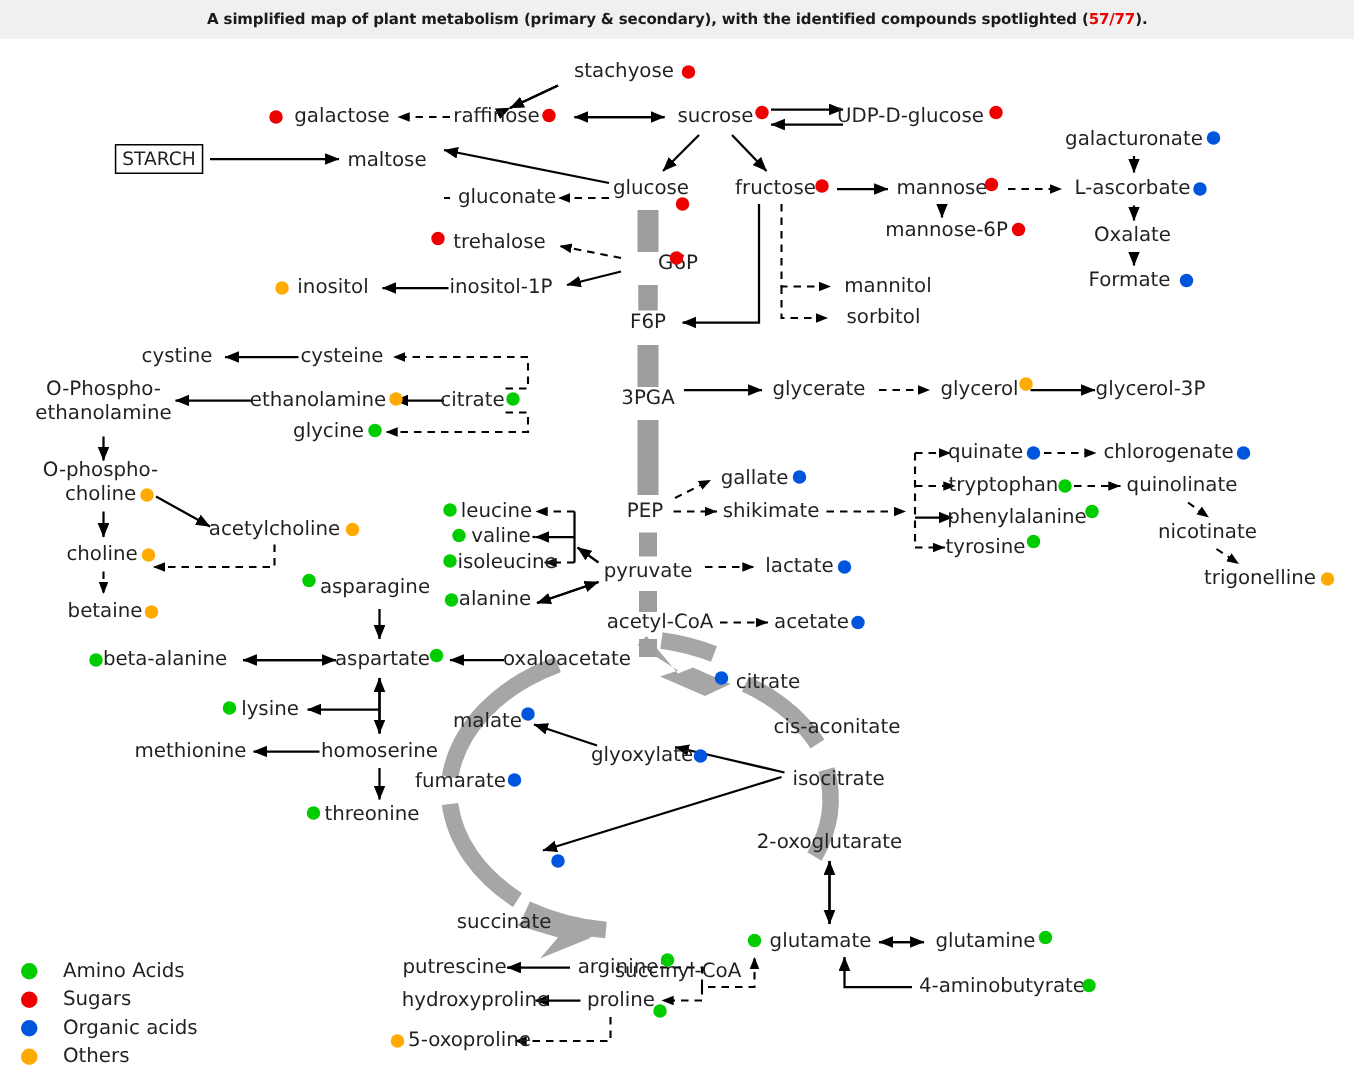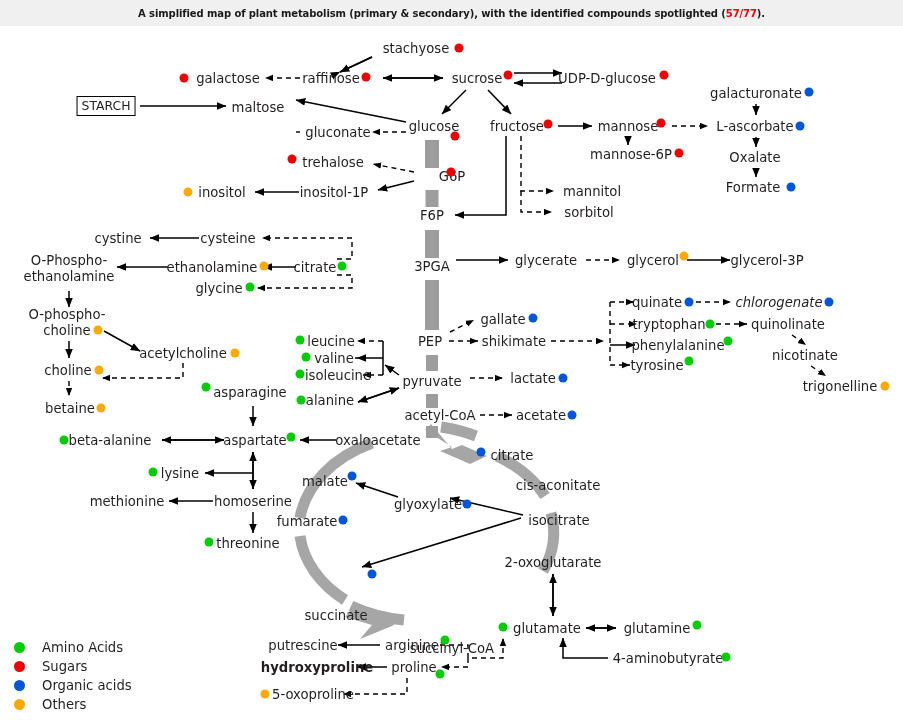--- a/index.html
+++ b/index.html
@@ -340,21 +340,21 @@
           <div>ethanolamine</div>
         </div>
         <div class="node" style="left: 212px; top: 241px;">ethanolamine</div>
         <div class="node" style="left: 315px; top: 241px;">citrate</div>
         <div class="node" style="left: 432px; top: 240px; text-align: right;">3PGA</div>
         <div class="node" style="left: 546px; top: 234px;">glycerate</div>
         <div class="node" style="left: 653px; top: 234px;">glycerol</div>
         <div class="node" style="left: 767px; top: 234px;">glycerol-3P</div>
         <div class="node" style="left: 219px; top: 262px;">glycine</div>
         <div class="node" style="left: 657px; top: 276px;">quinate</div>
-        <div class="node" style="left: 779px; top: 276px; font-style: italic;">chlorogenate</div>
+        <div class="node" style="left: 779px; top: 276px;">chlorogenate</div>
         <div class="node twoline" style="left: 67px; top: 296px;">
           <div>O-phospho-</div>
           <div>choline</div>
         </div>
         <div class="node" style="left: 669px; top: 298px;">tryptophan</div>
         <div class="node" style="left: 788px; top: 298px;">quinolinate</div>
         <div class="node" style="left: 503px; top: 293px;">gallate</div>
         <div class="node" style="left: 331px; top: 315px;">leucine</div>
         <div class="node" style="left: 430px; top: 315px;">PEP</div>
         <div class="node" style="left: 514px; top: 315px;">shikimate</div>
@@ -386,21 +386,21 @@
         <div class="node" style="left: 559px; top: 494px;">isocitrate</div>
         <div class="node" style="left: 307px; top: 495px;">fumarate</div>
         <div class="node" style="left: 248px; top: 517px;">threonine</div>
         <div class="node" style="left: 553px; top: 536px;">2-oxoglutarate</div>
         <div class="node" style="left: 336px; top: 549px; margin-top: 40px;">succinate</div>
         <div class="node" style="left: 452px; top: 581px; margin-top: 41px;">succinyl-CoA</div>
         <div class="node" style="left: 547px; top: 602px;">glutamate</div>
         <div class="node" style="left: 657px; top: 602px;">glutamine</div>
         <div class="node" style="left: 303px; top: 619px;">putrescine</div>
         <div class="node" style="left: 412px; top: 619px;">arginine</div>
-        <div class="node" style="left: 317px; top: 641px; font-weight: bold;">hydroxyproline</div>
+        <div class="node" style="left: 317px; top: 641px;">hydroxyproline</div>
         <div class="node" style="left: 414px; top: 641px;">proline</div>
         <div class="node" style="left: 668px; top: 632px;">4-aminobutyrate</div>
         <div class="node" style="left: 313px; top: 668px;">5-oxoproline</div>
       </div>
     <div id="dots-layer">
         <div class="dot sugar" style="left: 459px; top: 22px;"></div>
         <div class="dot sugar" style="left: 184px; top: 52px;"></div>
         <div class="dot sugar" style="left: 366px; top: 51px;"></div>
         <div class="dot sugar" style="left: 508px; top: 49px;"></div>
         <div class="dot sugar" style="left: 664px; top: 49px;"></div>

